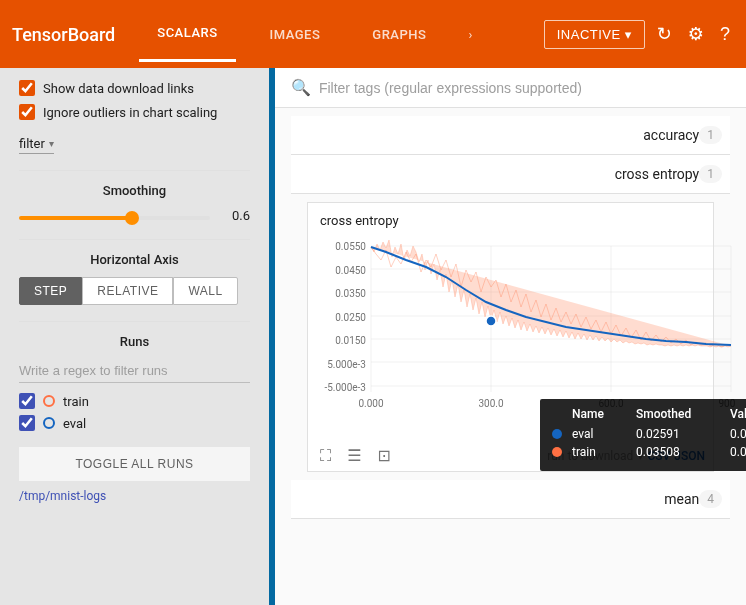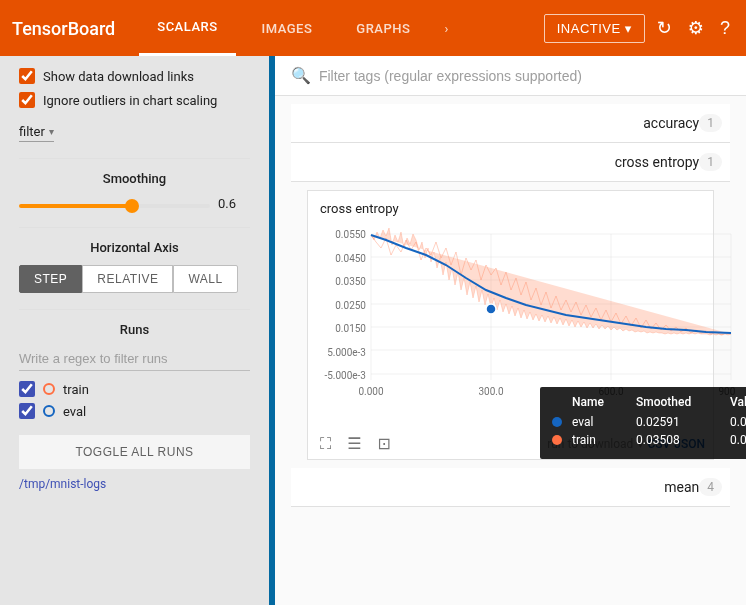--- a/index.html
+++ b/index.html
@@ -1,37 +1,37 @@
 <!DOCTYPE html>
 <html><head>
   <meta charset="utf-8">
   <style>
     * { box-sizing: border-box; margin: 0; padding: 0; }
     body { font-family: Roboto, Arial, sans-serif; font-size: 13px; background: #fff; width: 746px; height: 605px; overflow: hidden; }
 
     
     .header {
       background: #e65100;
-      height: 56px;
+      height: 68px;
       display: flex;
       align-items: center;
       padding: 0 12px;
       gap: 0;
     }
     .header-logo {
       color: #fff;
       font-size: 18px;
       font-weight: 500;
       margin-right: 24px;
       white-space: nowrap;
     }
     .header-nav {
       display: flex;
       align-items: center;
-      gap: 8px;
+      gap: 16px;
       flex: 1;
     }
     .nav-item {
       color: rgba(255,255,255,0.8);
       font-size: 13px;
       font-weight: 500;
       padding: 0 18px;
       height: 56px;
       display: flex;
       align-items: center;
@@ -147,21 +147,21 @@
       outline: none;
     }
     input[type=range]::-webkit-slider-thumb {
       -webkit-appearance: none;
       width: 14px;
       height: 14px;
       border-radius: 50%;
       background: #ff8f00;
       cursor: pointer;
     }
-    .smoothing-value { font-size: 13px; color: #212121; min-width: 32px; }
+    .smoothing-value { font-size: 13px; color: #212121; min-width: 32px; text-align: right; }
     .horiz-axis-section { margin-bottom: 16px; }
     .axis-buttons {
       display: flex;
       gap: 0;
     }
     .axis-btn {
       padding: 6px 14px;
       font-size: 12px;
       font-weight: 500;
       letter-spacing: 0.5px;

